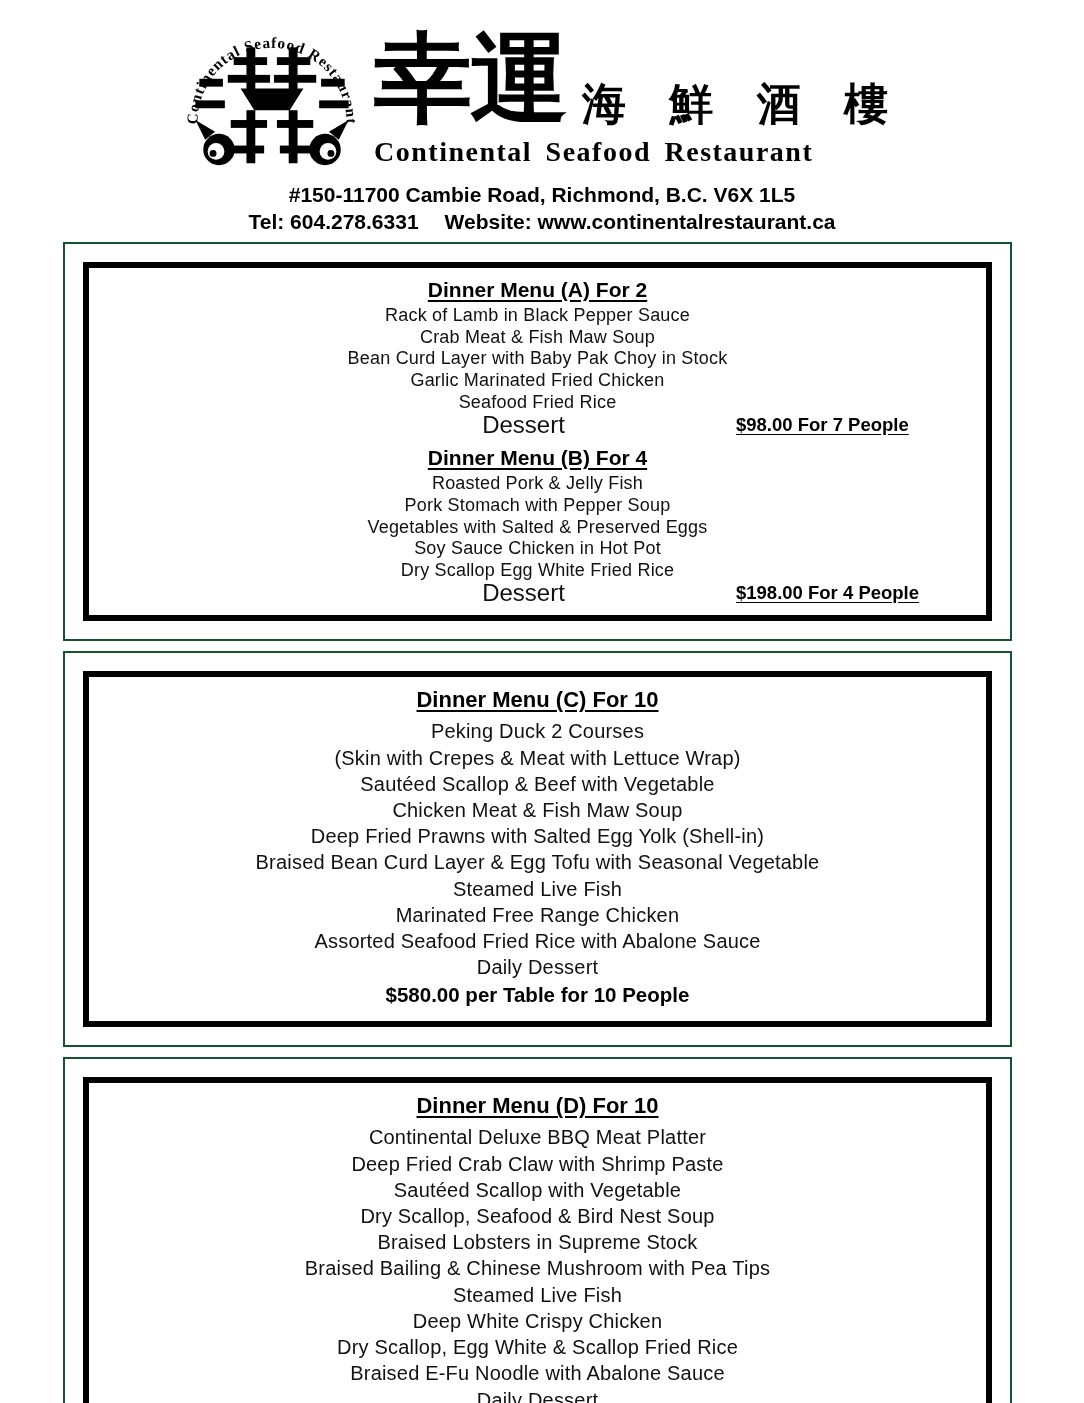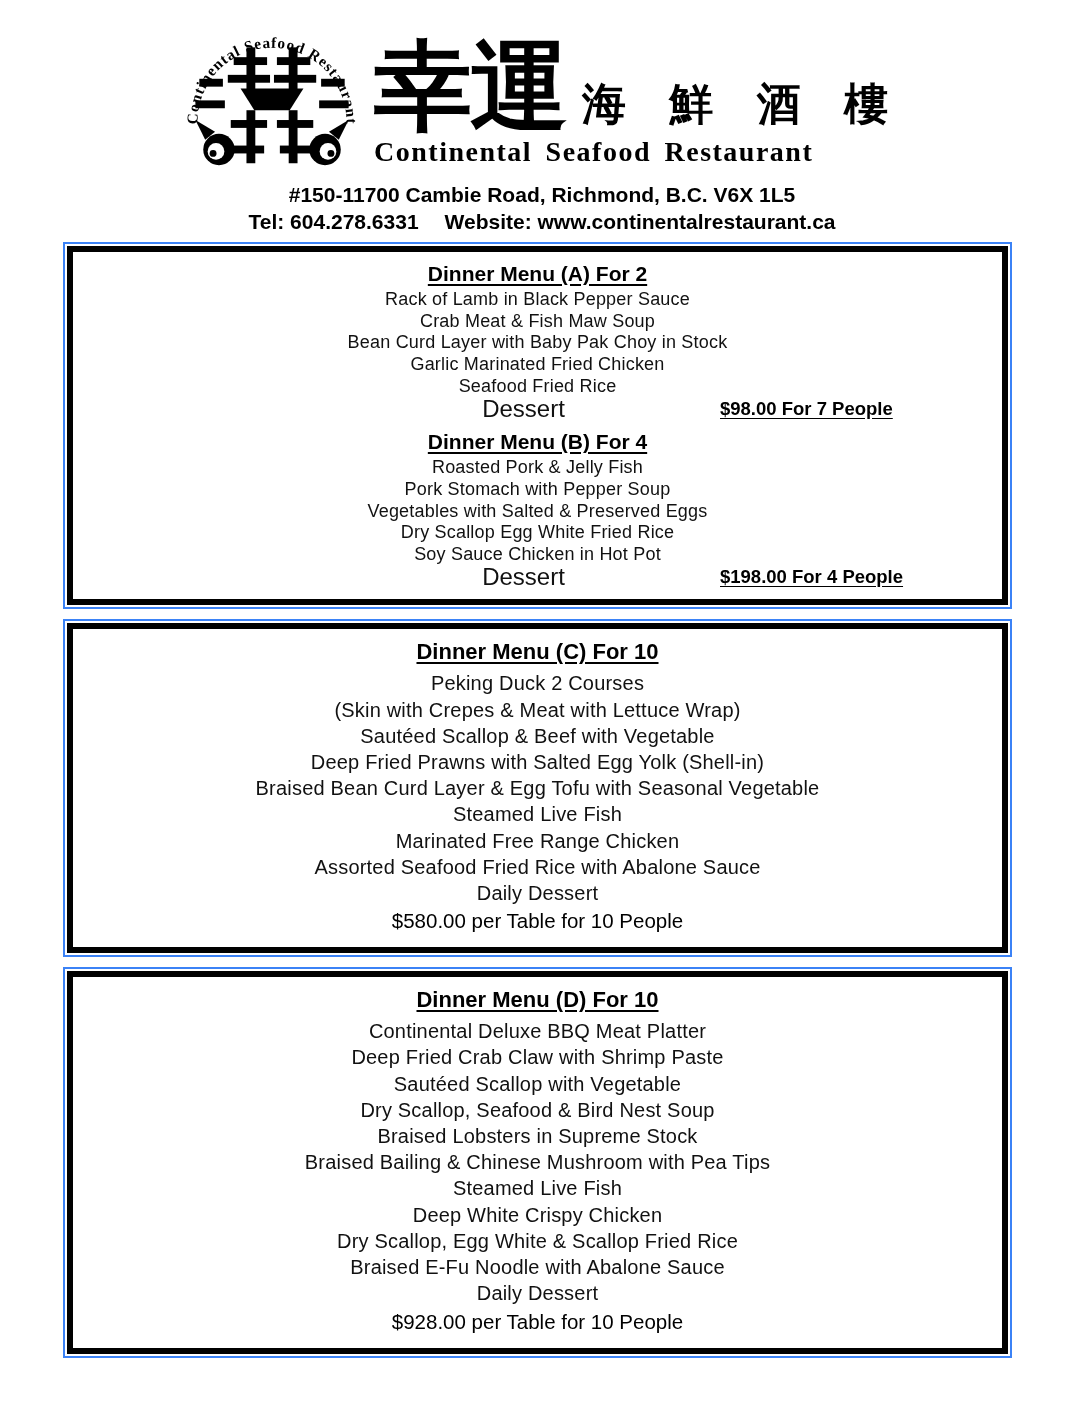--- a/index.html
+++ b/index.html
@@ -15,38 +15,38 @@
   
   .brand-row {
     display:flex; justify-content:center; align-items:flex-start;
     padding-top:12px; height:168px;
   }
   .emblem { width:180px; height:165px; margin-right:12px; flex:0 0 auto; }
   .brand-text { padding-top:26px; }
   .cn-line { display:flex; align-items:flex-end; white-space:nowrap; }
   .cn-script {
     font-size:98px; line-height:0.98; font-weight:700;
-    font-family:Liberation Sans, sans-serif; letter-spacing:-2px;
+    font-family:Liberation Mono, monospace; letter-spacing:-2px;
   }
   .cn-regular {
     font-size:44px; line-height:1; letter-spacing:14px; margin-left:16px;
     margin-bottom:8px; font-weight:600; font-family:"DejaVu Sans", sans-serif;margin-top:36px;
   }
   .en-name {
     font-family:"Liberation Serif", serif; font-weight:700;
     font-size:28px; letter-spacing:1.5px; word-spacing:5px;
     margin-top:2px; text-align:left;
   }
   .address-line { text-align:center; font-weight:bold; font-size:21px; line-height:26px; margin-top:2px; }
   .contact-line { text-align:center; font-weight:bold; font-size:21px; line-height:27px; }
   .contact-line .tel { margin-right:26px; }
 
   
   .menu-box {
-    border:2px solid #3b82f6; padding:2px;
+    border:2px solid #14532d; padding:18px;
     margin:0 72px 10px 63px; background:#fff;
   }
   .menu-box:first-of-type { margin-top:7px; }
   .menu-inner { border:6px solid #000; padding:8px 14px 12px; }
   .menu-section + .menu-section { margin-top:9px; }
 
   .menu-title {
     text-align:center; font-weight:bold; text-decoration:underline;
     text-underline-offset:3px;
   }
@@ -58,21 +58,21 @@
   .box-large .menu-item { font-size:20px; line-height:26.2px; }
 
   .dessert-row { position:relative; line-height:21.7px; }
   .dessert-label { display:block; text-align:center; font-size:24px; color:#111; transform:translateX(-14px); }
   .dessert-price {
     position:absolute; left:633px; top:0;
     font-weight:bold; font-size:18.5px; text-decoration:underline;
     text-underline-offset:3px; white-space:nowrap;
   }
   .price-line {
-    text-align:center; font-weight:normal; font-size:20.5px;
+    text-align:center; font-weight:bold; font-size:20.5px;
     line-height:28px; margin-top:1px;
   }
 
   
   .footer-date {
     position:absolute; top:1426px; right:92px;
     font-family:"Liberation Serif", serif; font-size:16px;
   }
 </style>
 </head>
@@ -152,39 +152,40 @@
             <span class="dessert-label">Dessert</span>
             <span class="dessert-price">$98.00 For 7 People</span>
           </div>
         </div>
       <div class="menu-section">
           <div class="menu-title">Dinner Menu (B) For 4</div>
           <div class="menu-items">
             <div class="menu-item">Roasted Pork &amp; Jelly Fish</div>
             <div class="menu-item">Pork Stomach with Pepper Soup</div>
             <div class="menu-item">Vegetables with Salted &amp; Preserved Eggs</div>
+            <div class="menu-item">Soy Sauce Chicken in Hot Pot</div>
             <div class="menu-item">Dry Scallop Egg White Fried Rice</div>
-            <div class="menu-item">Soy Sauce Chicken in Hot Pot</div>
           </div>
           <div class="dessert-row">
             <span class="dessert-label">Dessert</span>
             <span class="dessert-price">$198.00 For 4 People</span>
           </div>
         </div>
     </div>
   </section>
 
   <section class="menu-box box-large">
     <div class="menu-inner">
       <div class="menu-section">
           <div class="menu-title">Dinner Menu (C) For 10</div>
           <div class="menu-items">
             <div class="menu-item">Peking Duck 2 Courses</div>
             <div class="menu-item">(Skin with Crepes &amp; Meat with Lettuce Wrap)</div>
             <div class="menu-item">Sautéed Scallop &amp; Beef with Vegetable</div>
+            <div class="menu-item">Chicken Meat &amp; Fish Maw Soup</div>
             <div class="menu-item">Deep Fried Prawns with Salted Egg Yolk (Shell-in)</div>
             <div class="menu-item">Braised Bean Curd Layer &amp; Egg Tofu with Seasonal Vegetable</div>
             <div class="menu-item">Steamed Live Fish</div>
             <div class="menu-item">Marinated Free Range Chicken</div>
             <div class="menu-item">Assorted Seafood Fried Rice with Abalone Sauce</div>
             <div class="menu-item">Daily Dessert</div>
           </div>
           <div class="price-line">$580.00 per Table for 10 People</div>
         </div>
     </div>

